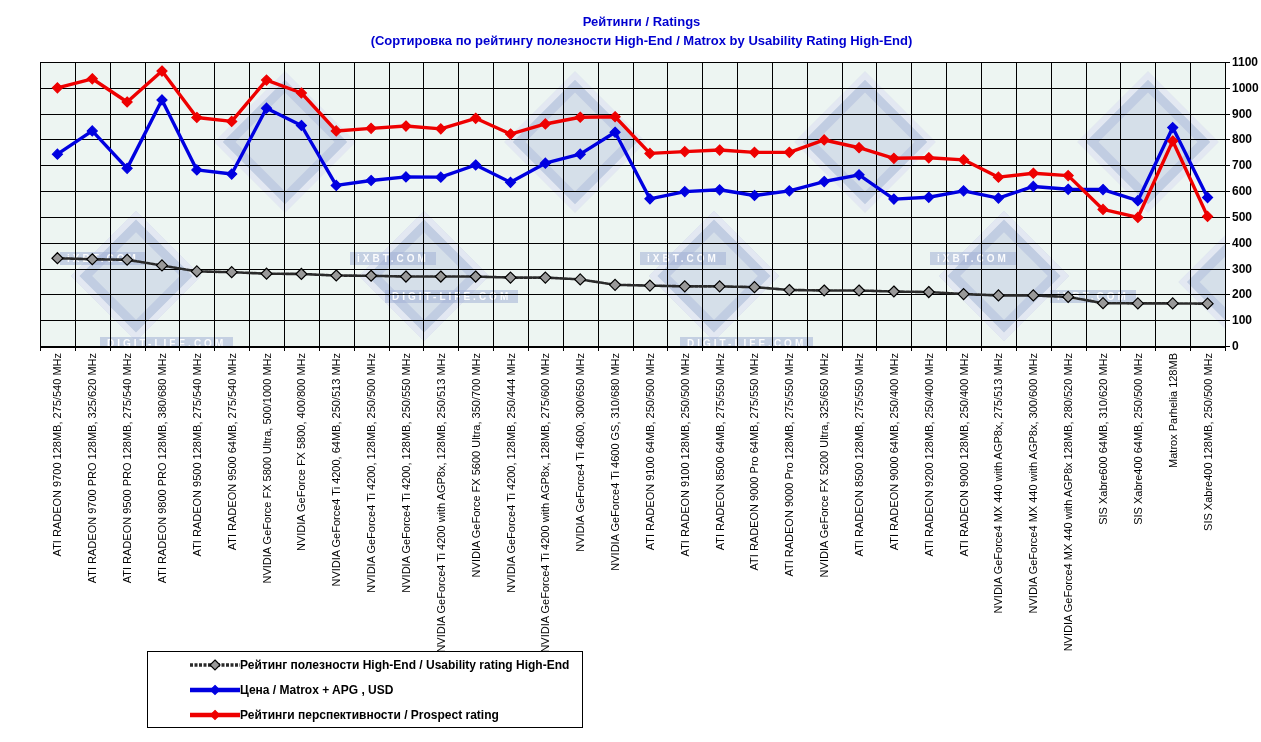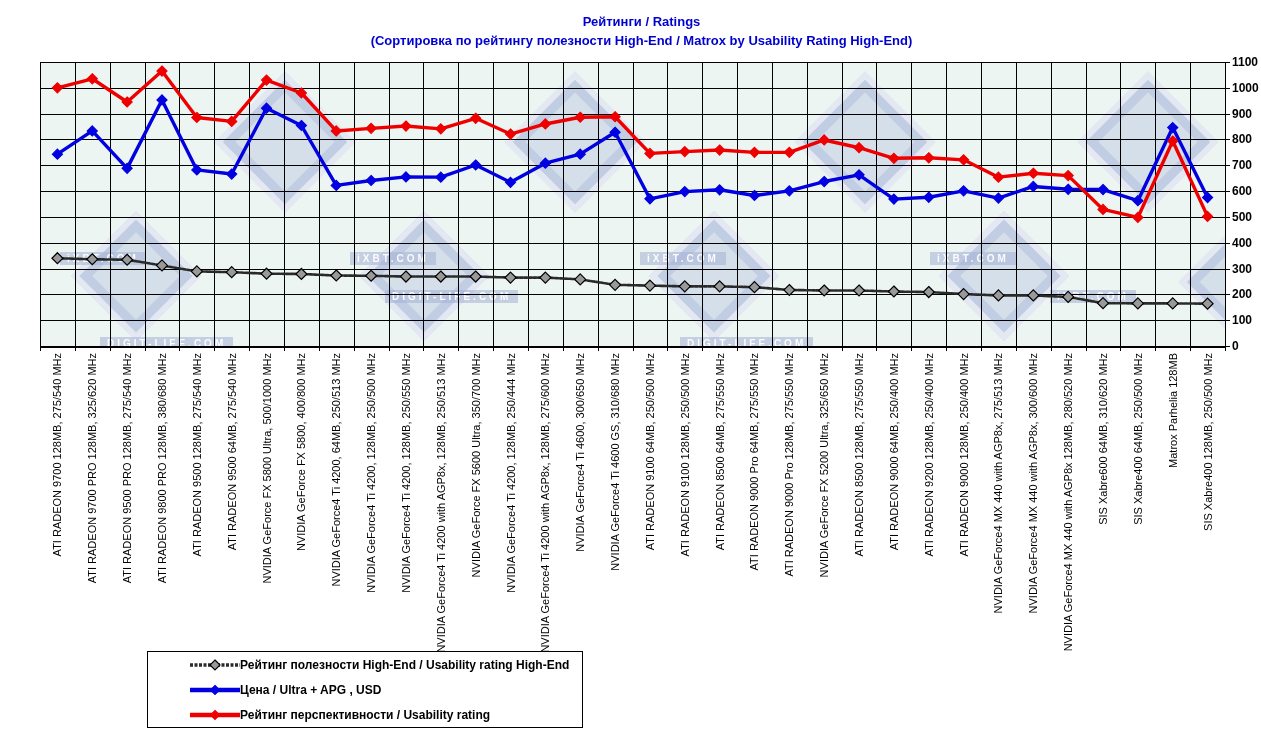--- a/index.html
+++ b/index.html
@@ -319,24 +319,24 @@
           <line x1="0" y1="7" x2="50" y2="7" stroke="#2a2a2a" stroke-width="3.6" stroke-dasharray="3 1.5"></line>
           <path d="M25 2 L30 7 L25 12 L20 7 Z" fill="#999999" stroke="#000" stroke-width="1.2"></path>
         </svg>
         <span>Рейтинг полезности High-End / Usability rating High-End</span>
       </div>
       <div class="legend-item">
         <svg width="50" height="14">
           <line x1="0" y1="7" x2="50" y2="7" stroke="#0000e0" stroke-width="4.4"></line>
           <path d="M25 2.5 L29.5 7 L25 11.5 L20.5 7 Z" fill="#0000e0" stroke="#0000e0" stroke-width="1.2"></path>
         </svg>
-        <span>Цена / Ultra + APG , USD</span>
+        <span>Цена / Matrox + APG , USD</span>
       </div>
       <div class="legend-item">
         <svg width="50" height="14">
           <line x1="0" y1="7" x2="50" y2="7" stroke="#ee0000" stroke-width="4.4"></line>
           <path d="M25 2.5 L29.5 7 L25 11.5 L20.5 7 Z" fill="#ee0000" stroke="#ee0000" stroke-width="1.2"></path>
         </svg>
-        <span>Рейтинг перспективности / Usability rating</span>
+        <span>Рейтинги перспективности / Prospect rating</span>
       </div>
     </div>
 
 </div>
 
 </body></html>

